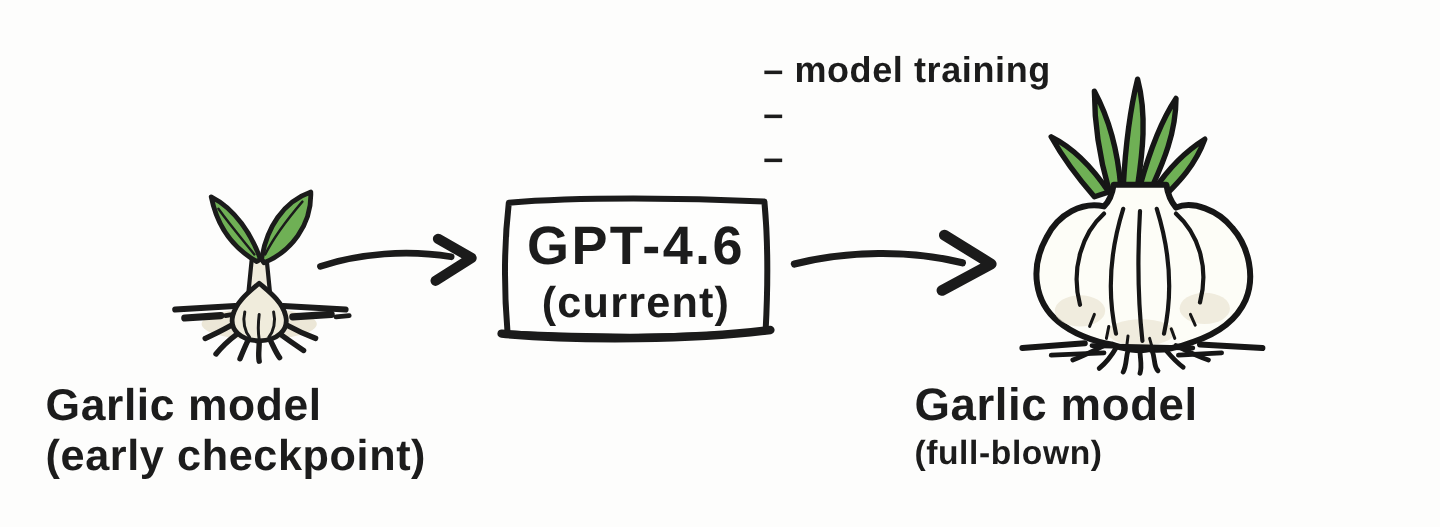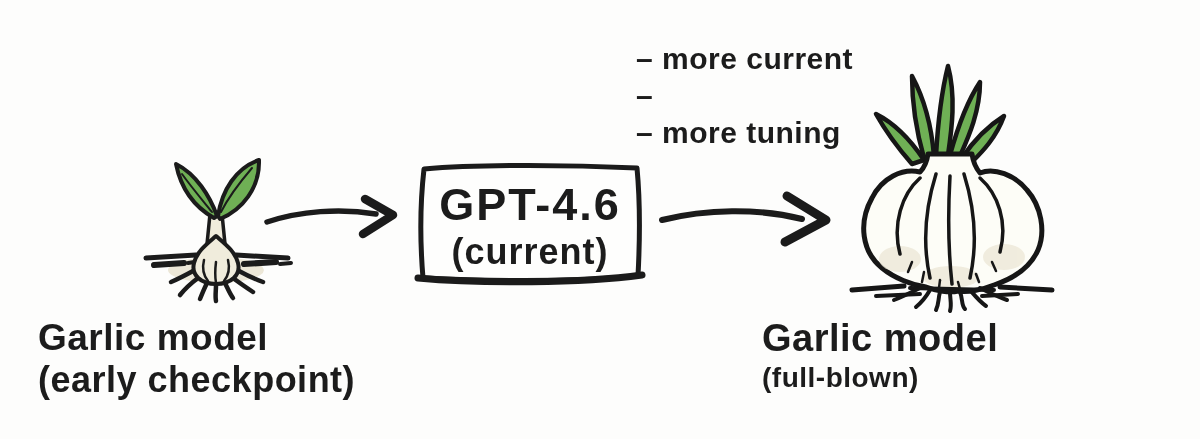--- a/index.html
+++ b/index.html
@@ -118,28 +118,27 @@
       <path d="M12,9 C70,4 160,5 225,8 C228,40 228,78 226,116 C160,122 76,121 11,118 C8,82 8,44 12,9 Z" fill="#fefefd" stroke="#1b1b1b" stroke-width="5" stroke-linejoin="round"></path>
       <path d="M6,118 C70,124 170,123 230,115" stroke="#1b1b1b" stroke-width="7" fill="none" stroke-linecap="round"></path>
     </svg>
     <div class="box-title">GPT-4.6</div>
     <div class="box-subtitle">(current)</div>
   </div>
 
   <ul class="improvements">
     <li>
       <span class="dash">–</span>
-      <span class="item-text">more current</span>
+      <span class="item-text">model training</span>
     </li>
     <li>
       <span class="dash">–</span>
     </li>
     <li>
       <span class="dash">–</span>
-      <span class="item-text">more tuning</span>
     </li>
   </ul>
 
   <figure class="arrow2-fig">
     <svg viewBox="0 0 180 64" width="180" height="64" aria-hidden="true">
       <g stroke="#1b1b1b" fill="none" stroke-linecap="round" stroke-linejoin="round">
         <path d="M6,34 C50,23 102,22 146,33" stroke-width="6"></path>
         <path d="M131,10 L170,34 L129,56" stroke-width="9"></path>
       </g>
     </svg>

